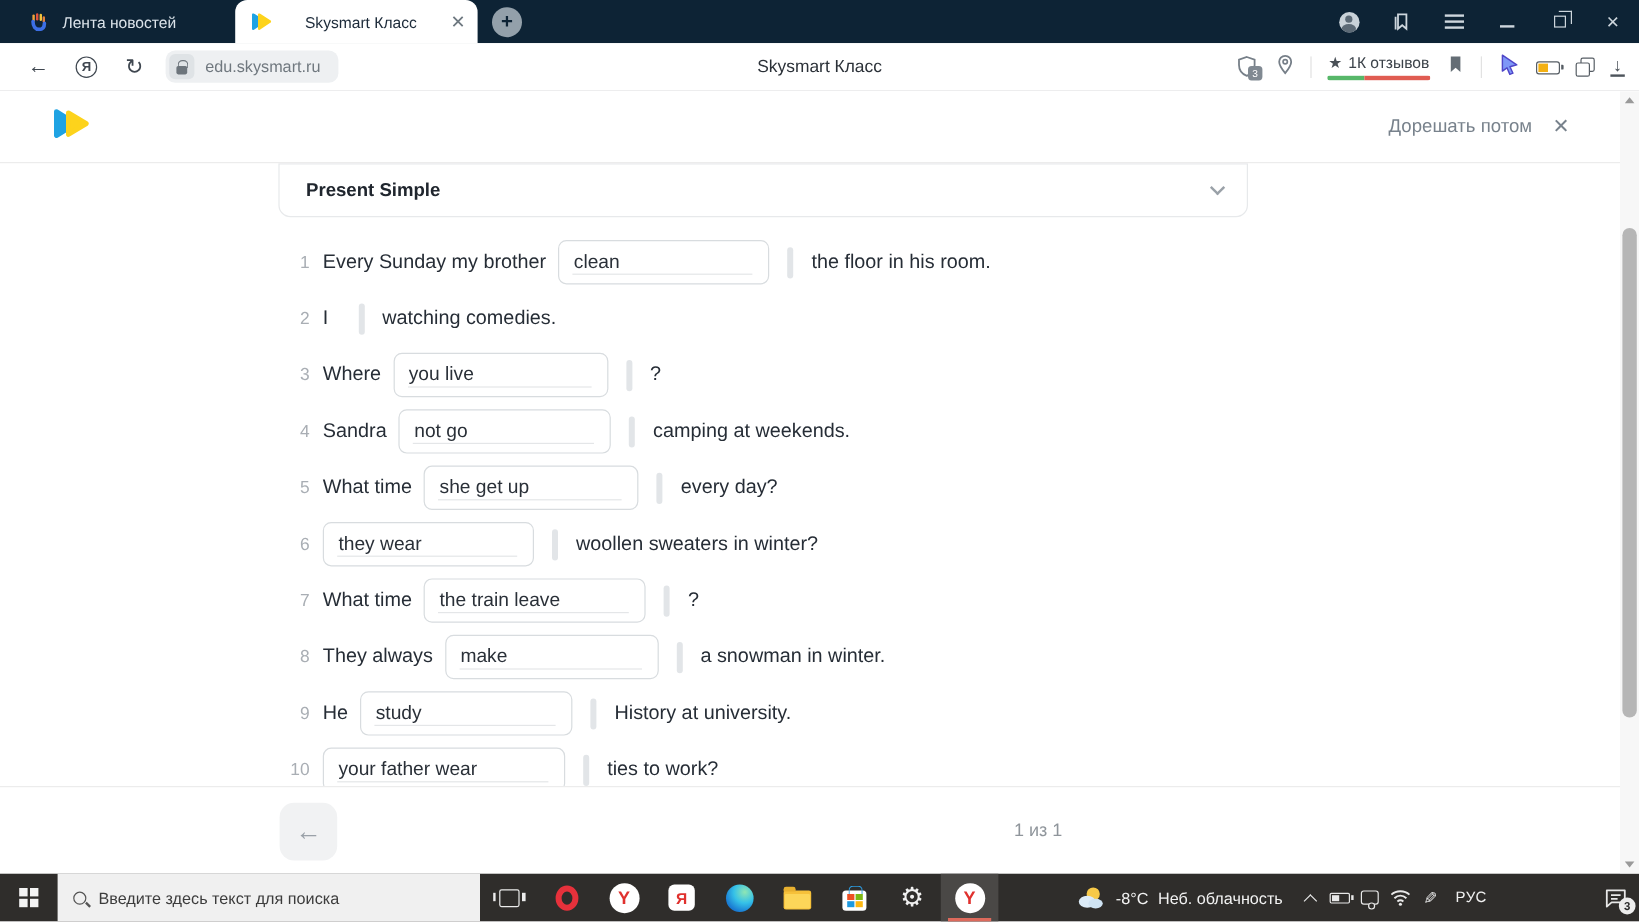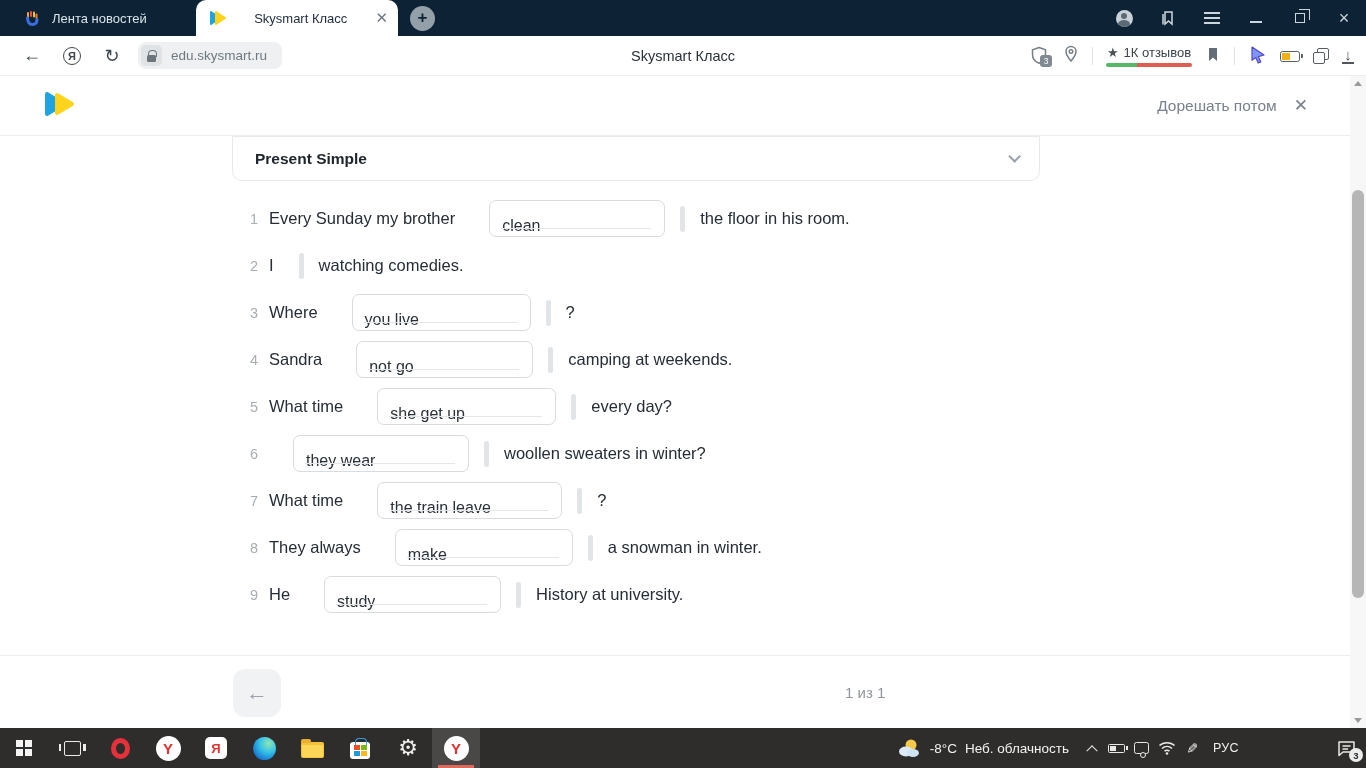--- a/index.html
+++ b/index.html
@@ -66,21 +66,21 @@
   .hdr-x { font-size:17px; color:#78828c; }
 
   .section-card { position:absolute; left:232px; top:60px; width:808px; height:45px; background:#fff; border:1px solid #e7e9eb; border-radius:0 0 10px 10px; display:flex; align-items:center; padding:0 22px; z-index:3; }
   .section-title { font-size:15.5px; font-weight:bold; color:#20262e; }
   .chev-down { margin-left:auto; width:9px; height:9px; border-right:2px solid #9aa1a8; border-bottom:2px solid #9aa1a8; transform:rotate(45deg) translateY(-3px); }
 
   .task-list { position:absolute; left:232px; top:119px; width:720px; z-index:1; }
   .task-row { height:47px; display:flex; align-items:center; font-size:16.5px; color:#262d36; }
   .task-num { width:26px; text-align:right; margin-right:11px; color:#a9aeb4; font-size:14.5px; flex:none; }
   .task-pre { margin-right:10px; white-space:nowrap; }
-  .task-input { position:relative; height:37px; border:1px solid #d8dcdf; border-radius:7px; background:#fff; display:flex; align-items:flex-start; padding:16px 12px; flex:none;margin-left:24px; }
+  .task-input { position:relative; height:37px; border:1px solid #d8dcdf; border-radius:7px; background:#fff; display:flex; align-items:center; padding:16px 12px; flex:none; }
   .task-input::after { content:""; position:absolute; left:11px; right:13px; bottom:7px; height:1px; background:#e4e6e8; }
   .task-input span { font-size:16px; color:#2a3038; white-space:nowrap; }
   .task-bar { width:5px; height:26px; background:#e2e5e8; border-radius:2.5px; margin:0 15px; flex:none; }
   .task-post { white-space:nowrap; }
 
   .page-footer { position:absolute; left:0; right:0; top:579px; height:73px; background:#fff; border-top:1px solid #ececec; z-index:5; }
   .back-btn { position:absolute; left:233px; top:13px; width:48px; height:48px; border-radius:12px; background:#f1f2f3; display:flex; align-items:center; justify-content:center; color:#9aa1a8; font-size:22px; }
   .submit-btn { position:absolute; left:473px; top:13px; width:168px; height:48px; border-radius:10px; background:#d5f0f9; color:#2f9fc5; font-size:16.5px; font-weight:bold; display:flex; align-items:center; justify-content:center; border:none; }
   .pagination { position:absolute; left:845px; top:28px; font-size:15px; color:#8f959b; }
 
@@ -334,20 +334,28 @@
         </div>
         <div class="task-row">
           <span class="task-num">9</span>
           <span class="task-pre">He</span>
           <div class="task-input" style="width: 177px;">
             <span>study</span>
           </div>
           <span class="task-bar"></span>
           <span class="task-post">History at university.</span>
         </div>
+        <div class="task-row">
+          <span class="task-num">10</span>
+          <div class="task-input" style="width: 202px;">
+            <span>your father wear</span>
+          </div>
+          <span class="task-bar"></span>
+          <span class="task-post">ties to work?</span>
+        </div>
       </div>
 
     <div class="page-footer">
       <div class="back-btn">
           <span>←</span>
         </div>
       <span class="pagination">1 из 1</span>
     </div>
 
     <div class="scrollbar">
@@ -359,20 +367,24 @@
 
   <div class="taskbar">
     <div class="start-btn">
         <span class="win-logo">
           <i></i>
           <i></i>
           <i></i>
           <i></i>
         </span>
       </div>
+    <div class="tb-search">
+      <span class="mag"></span>
+      <input placeholder="Введите здесь текст для поиска" style="">
+    </div>
     <div class="tb-slot">
         <span class="tv-ic"></span>
       </div>
     <div class="tb-slot">
         <span class="opera-o"></span>
       </div>
     <div class="tb-slot">
         <span class="y-circle">Y</span>
       </div>
     <div class="tb-slot">

